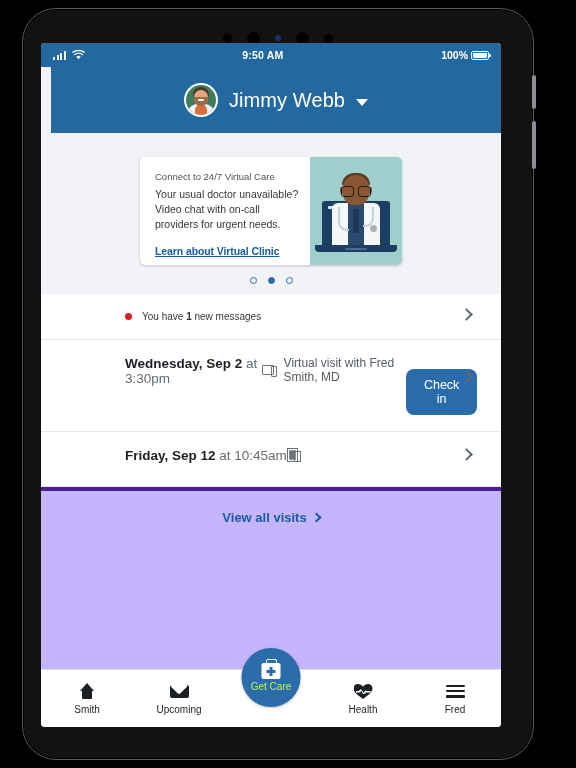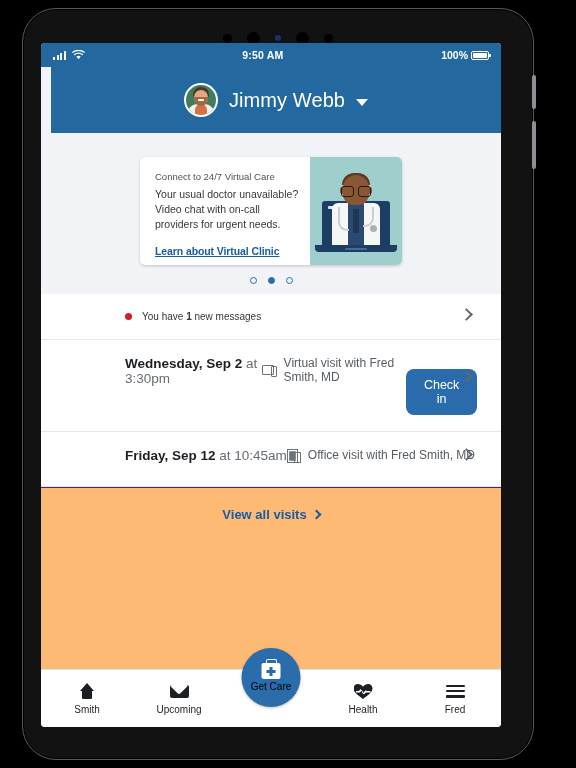--- a/index.html
+++ b/index.html
@@ -363,25 +363,25 @@
     color: #ffffff;
     font-size: 12.5px;
     font-family: "Liberation Sans", sans-serif;
     border: none; border-radius: 8px;
     padding: 9px 17px;
     cursor: pointer;
   }
 
   
   #view-all-wrap {
-    background: #fdba74;
+    background: #c4b5fd;
     flex: 1;
     display: flex; justify-content: center;
     padding-top: 17px;
-    border-top: 1px solid #4c1d95;
+    border-top: 4px solid #4c1d95;
   }
   #view-all-link {
     font-size: 13px; color: #1a5ca4; font-weight: bold;
     display: flex; align-items: center; gap: 6px;
     text-decoration: none; height: 18px;
   }
   #view-all-chevron {
     width: 7px; height: 7px;
     border-top: 2.2px solid #1a5ca4;
     border-right: 2.2px solid #1a5ca4;
@@ -451,21 +451,21 @@
   .ic-menu { width: 19px; height: 13px; display: flex; flex-direction: column; justify-content: space-between; }
   .ic-menu i { display: block; height: 2.6px; background: #1c2024; border-radius: 1px; }
 
   #get-care-button {
     position: absolute;
     left: 50%; top: -22px;
     transform: translateX(-50%);
     width: 59px; height: 59px;
     border-radius: 50%;
     background: #2b6cab;
-    color: #000000;
+    color: #bef264;
     display: flex; flex-direction: column;
     align-items: center; justify-content: center;
     gap: 3px;
     cursor: pointer;
     box-shadow: 0 1px 3px rgba(0,0,0,.25);
     z-index: 5;
   }
   .ic-bag {
     width: 19px; height: 16px;
     background: #ffffff; border-radius: 2px;
@@ -587,21 +587,20 @@
           <span>Virtual visit with Fred Smith, MD</span>
         </div>
         <button id="checkin-button">Check in</button>
         <span class="chevron" style="top:32px;margin-top:0;"></span>
       </div>
 
       <div class="white-row visit-row">
         <div class="visit-date"><b>Friday, Sep 12</b><span> at 10:45am</span></div>
         <div class="visit-meta">
           <span class="icon-building"></span>
-          <span>Office visit with Fred Smith, MD</span>
         </div>
         <span class="chevron" style="top:18px;margin-top:0;"></span>
       </div>
 
       <div id="view-all-wrap">
         <a id="view-all-link" href="#">
           <span>View all visits</span>
           <span id="view-all-chevron"></span>
         </a>
       </div>

